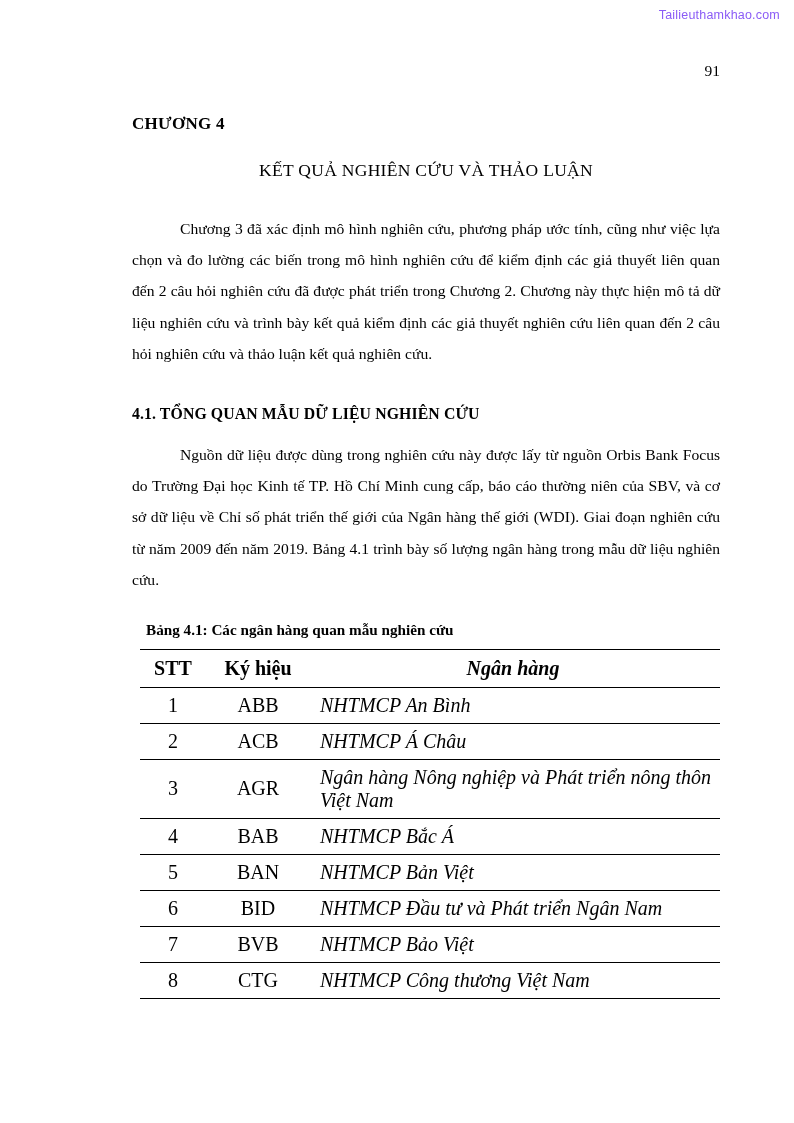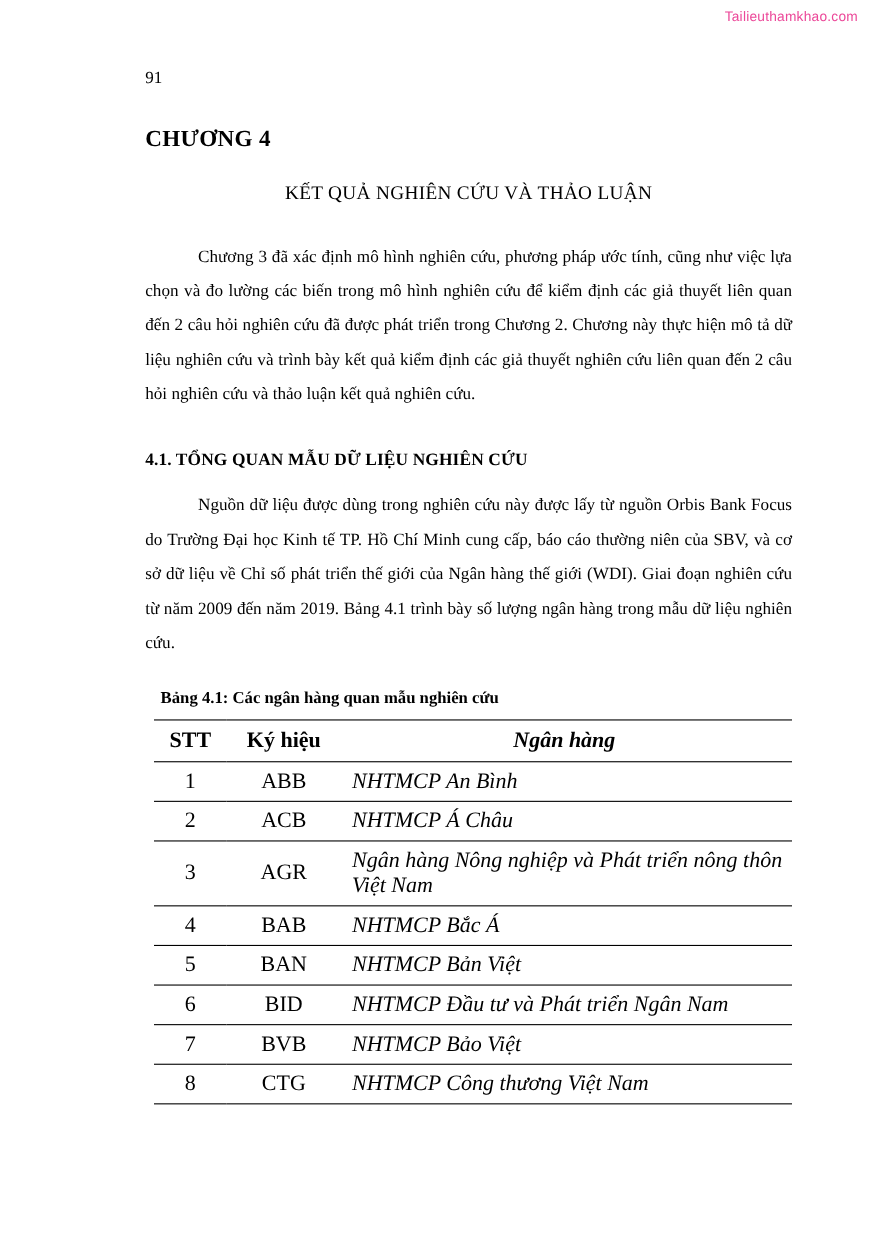--- a/index.html
+++ b/index.html
@@ -19,36 +19,36 @@
     position: absolute;
     inset: 0;
     background: #ffffff;
   }
   .watermark {
     position: absolute;
     top: 8px;
     right: 14px;
     font-family: "Liberation Sans", sans-serif;
     font-size: 12.5px;
-    color: #ec4899;
+    color: #8b5cf6;
     letter-spacing: 0.2px;
   }
   .content {
     position: absolute;
     left: 132px;
     top: 0;
     width: 588px;
   }
   .page-number {
-    text-align: left;
+    text-align: right;
     font-size: 15.5px;
     margin-top: 62px;
   }
   .chapter-label {
-    font-size: 21px;
+    font-size: 17px;
     font-weight: bold;
     margin-top: 34px;
     letter-spacing: 0.3px;
   }
   .chapter-title {
     font-size: 17.5px;
     font-weight: normal;
     text-align: center;
     margin-top: 26px;
     letter-spacing: 0.3px;

